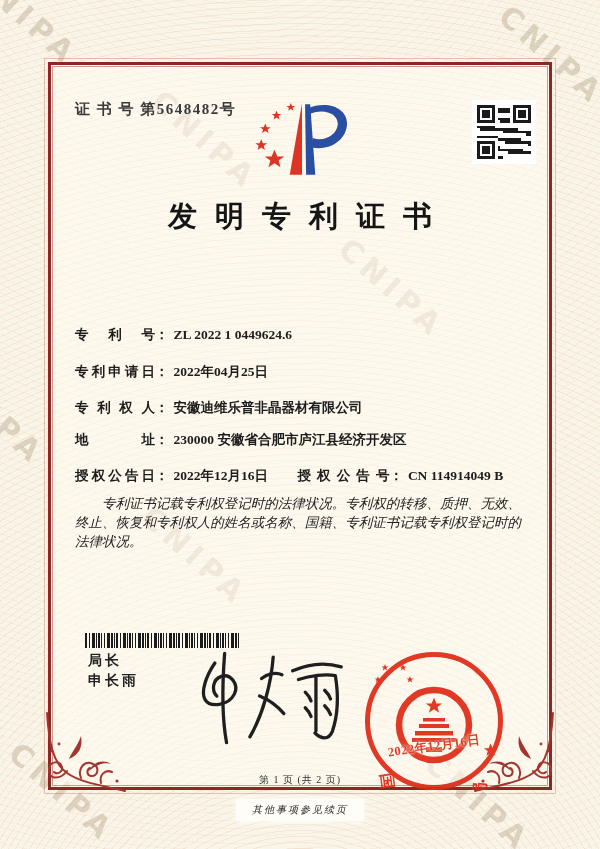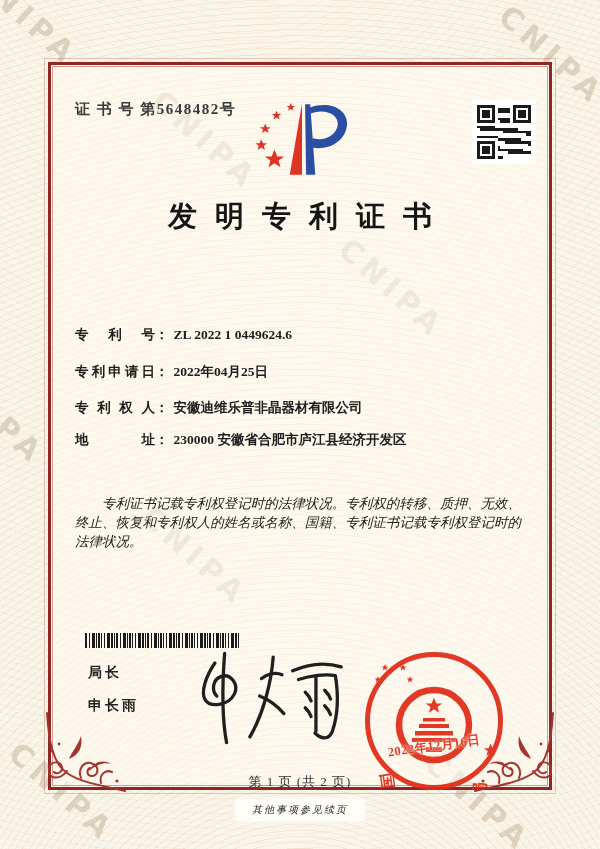--- a/index.html
+++ b/index.html
@@ -27,31 +27,31 @@
   .colon{font-weight:700;}
   .field-value{font-weight:700;margin-left:5px;}
   .field-value.condensed{font-size:12px;letter-spacing:-.3px;}
   .pair2{margin-left:26px;}
   .pair2 .field-label{width:92px;}
   .legal{position:absolute;left:24px;top:429px;width:446px;font-size:13.5px;line-height:19px;
     color:#222;text-align:justify;font-style:italic;}
   .legal p{margin:0;text-indent:2em;}
   .barcode{position:absolute;left:34px;top:568px;width:156px;height:15px;}
   .barcode svg{width:100%;height:100%;display:block;}
-  .officer{position:absolute;left:37px;top:599px;font-family:"Liberation Sans","DejaVu Sans",sans-serif;
+  .officer{position:absolute;left:37px;top:587px;font-family:"Liberation Sans","DejaVu Sans",sans-serif;
     font-weight:700;font-size:14px;color:#222;letter-spacing:3px;}
-  .officer .name{margin-top:15px;}
+  .officer .name{margin-top:2px;}
   .signature{position:absolute;left:127px;top:583px;width:170px;height:100px;}
   .seal{position:absolute;left:314px;top:587px;width:138px;height:138px;opacity:.93;}
   .seal-ring{position:absolute;inset:0;border:5px solid #df2b17;border-radius:50%;box-sizing:border-box;}
   .seal svg.seal-art{position:absolute;inset:0;width:100%;height:100%;}
   .seal-date{position:absolute;left:0;top:62%;width:100%;text-align:center;
     transform:rotate(-8deg);font-size:12.5px;font-weight:700;color:#e0301b;letter-spacing:.5px;
     text-shadow:0 0 2px rgba(255,250,238,.95),0 0 4px rgba(255,250,238,.85);}
-  .page-indicator{position:absolute;left:0;top:708px;width:100%;text-align:center;font-size:13px;color:#333;letter-spacing:1px;font-family:Liberation Serif, serif;}
+  .page-indicator{position:absolute;left:0;top:708px;width:100%;text-align:center;font-size:10px;color:#333;letter-spacing:1px;font-family:Liberation Serif, serif;}
   .flourish{position:absolute;bottom:-8px;width:86px;height:86px;}
   .flourish.fl-left{left:-8px;}
   .flourish.fl-right{right:-8px;transform:scaleX(-1);}
   .continuation{position:absolute;left:50%;top:799px;transform:translateX(-50%);
     background:#fffdf7;padding:4px 16px;font-size:10px;font-style:italic;letter-spacing:2px;color:#2a2a2a;box-shadow:0 0 6px rgba(255,255,255,.9);}
 </style>
 </head>
 <body>
 
 <div class="page">
@@ -218,20 +218,24 @@
     </div>
     <div class="field-row" style="top:298px">
       <span class="field-label">专利申请日</span><span class="colon">：</span><span class="field-value">2022年04月25日</span>
     </div>
     <div class="field-row" style="top:334px">
       <span class="field-label">专利权人</span><span class="colon">：</span><span class="field-value">安徽迪维乐普非晶器材有限公司</span>
     </div>
     <div class="field-row" style="top:366px">
       <span class="field-label">地址</span><span class="colon">：</span><span class="field-value">230000 安徽省合肥市庐江县经济开发区</span>
     </div>
+    <div class="field-row" style="top:402px">
+      <span><span class="field-label">授权公告日</span><span class="colon">：</span><span class="field-value">2022年12月16日</span></span>
+      <span class="pair2"><span class="field-label">授权公告号</span><span class="colon">：</span><span class="field-value">CN 114914049 B</span></span>
+    </div>
 
     <div class="legal">
       <p>专利证书记载专利权登记时的法律状况。专利权的转移、质押、无效、终止、恢复和专利权人的姓名或名称、国籍、专利证书记载专利权登记时的法律状况。</p>
     </div>
 
     <div class="barcode">
       <svg id="barcode-bars" viewBox="0 0 156 15" preserveAspectRatio="none" fill="#1b1b1b">
           <rect x="0" y="0" width="2" height="15"></rect>
           <rect x="4" y="0" width="1" height="15"></rect>
           <rect x="7" y="0" width="3" height="15"></rect>

